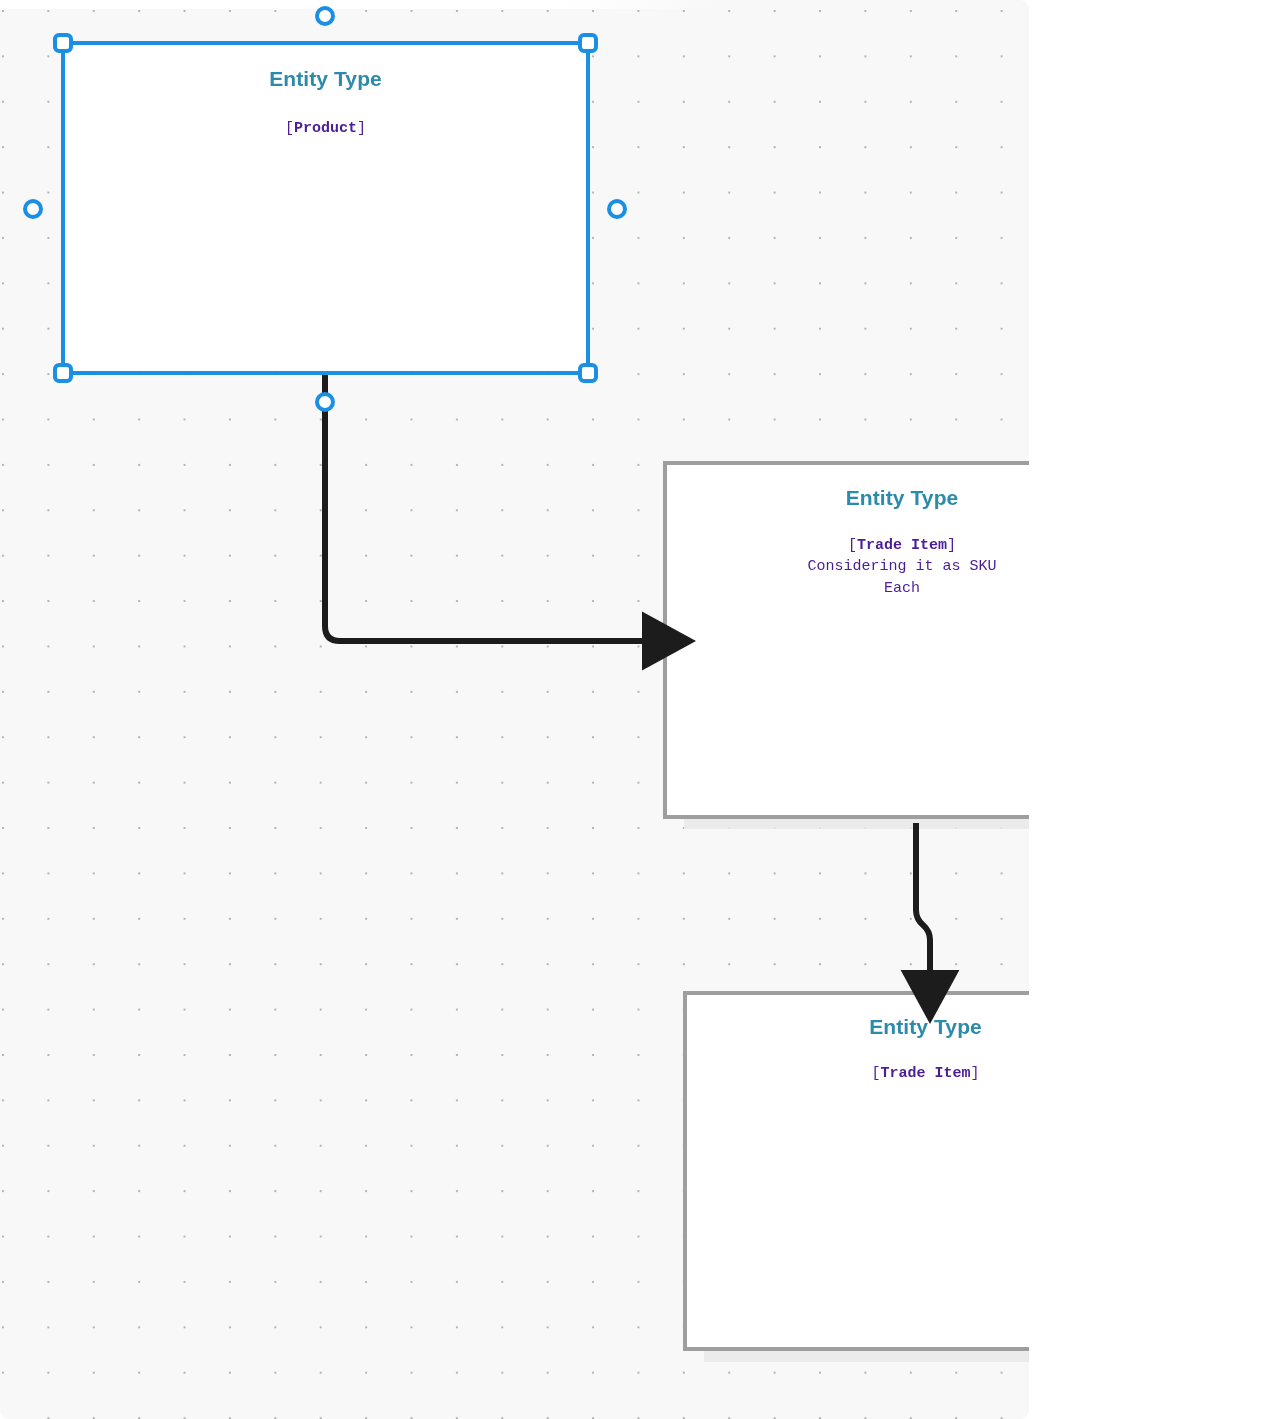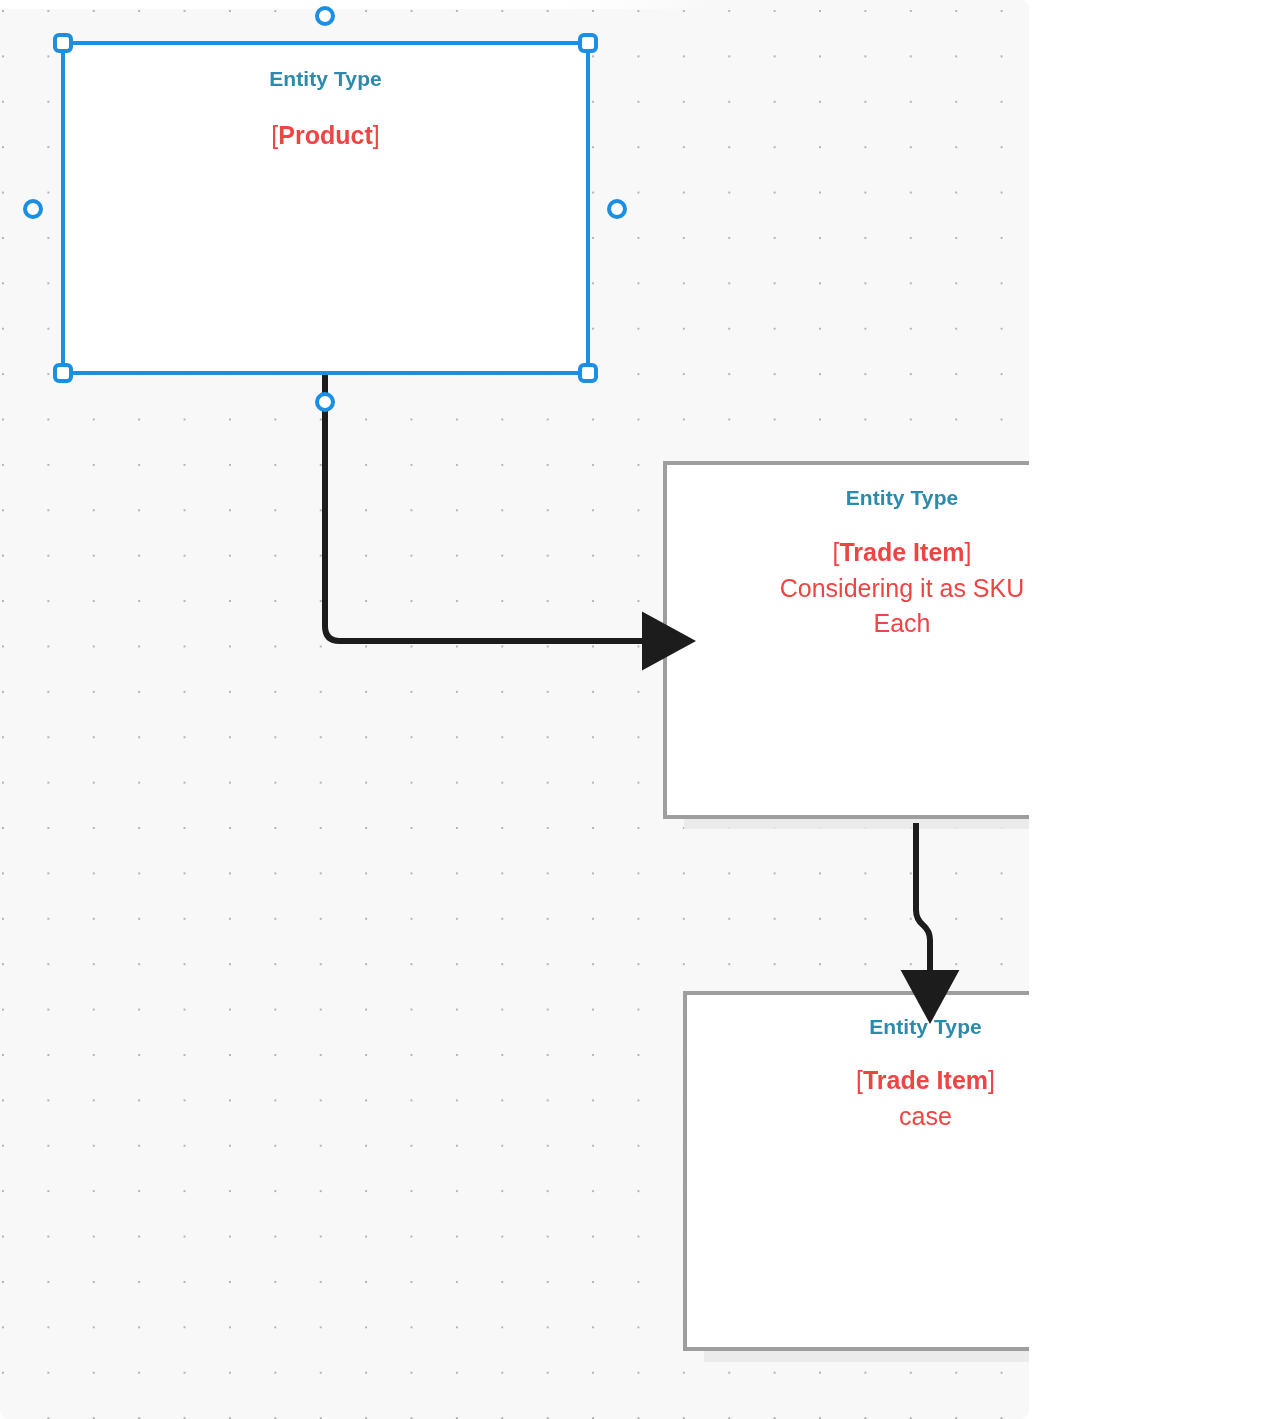--- a/index.html
+++ b/index.html
@@ -61,23 +61,24 @@
   }
 
   .node-title {
     color: #2c8aab;
     font-weight: bold;
     font-size: 21px;
     letter-spacing: 0.1px;
     line-height: 1.2;
   }
   .node-body {
-    font-size: 25px;
-    color: #ef4444;
+    font-size: 15px;
+    color: #4c1d95;
     line-height: 1.42;
+    font-family: Liberation Mono, monospace;
   }
   .node-body .strong {
     font-weight: bold;
   }
   .node-body .brk {
     font-weight: normal;
   }
 
   
   .sel-line {
@@ -178,17 +179,16 @@
     </div>
   </div>
 
   <div class="node-shadow" style="left:704px; top:1010px; width:484px; height:352px;"></div>
   <div class="node node-plain" id="node-trade-item-case" style="left:683px; top:991px; width:485px; height:360px; z-index:4;">
     <div class="node-inner" style="padding-top:19px;">
       <div class="node-title">Entity Type</div>
       <div class="node-body" style="margin-top:24px;">
         <span class="brk">[</span><span class="strong">Trade Item</span><span class="brk">]</span>
       </div>
-      <div class="node-body sub">case</div>
     </div>
   </div>
 
 </div>
 
 </body></html>

